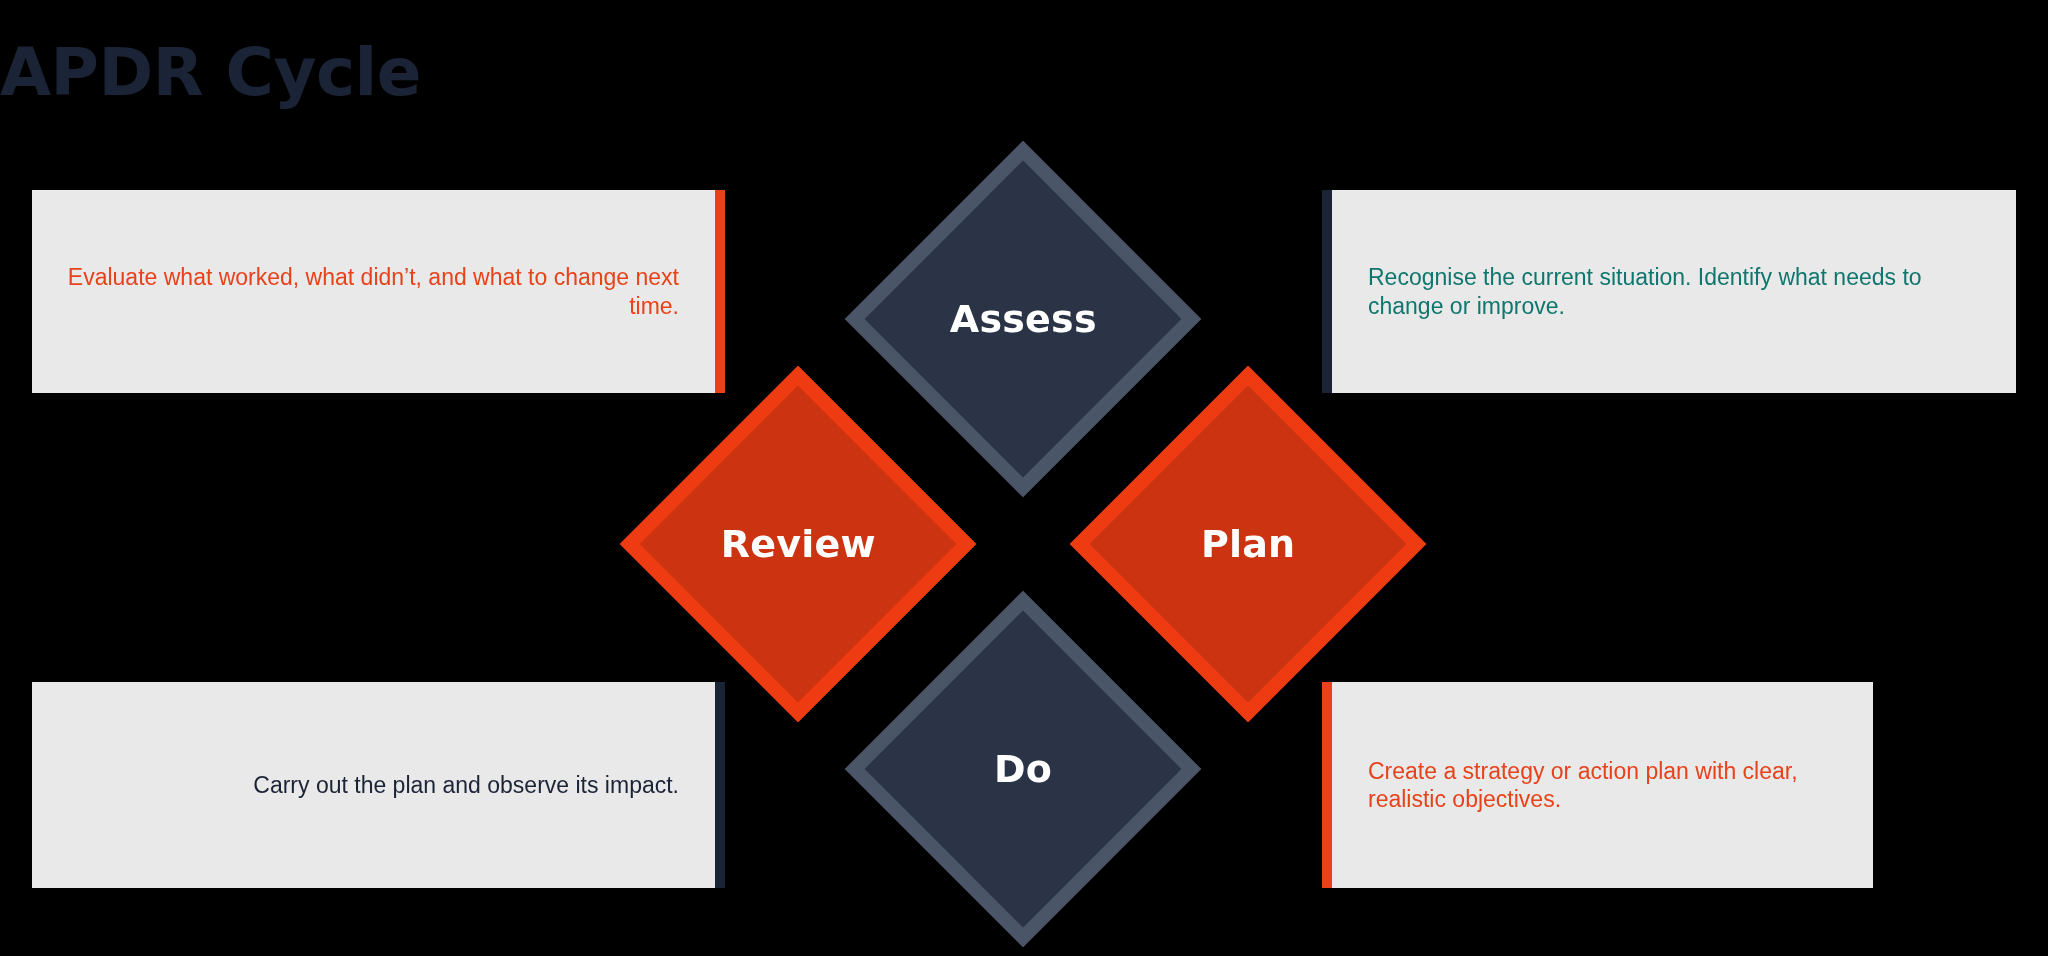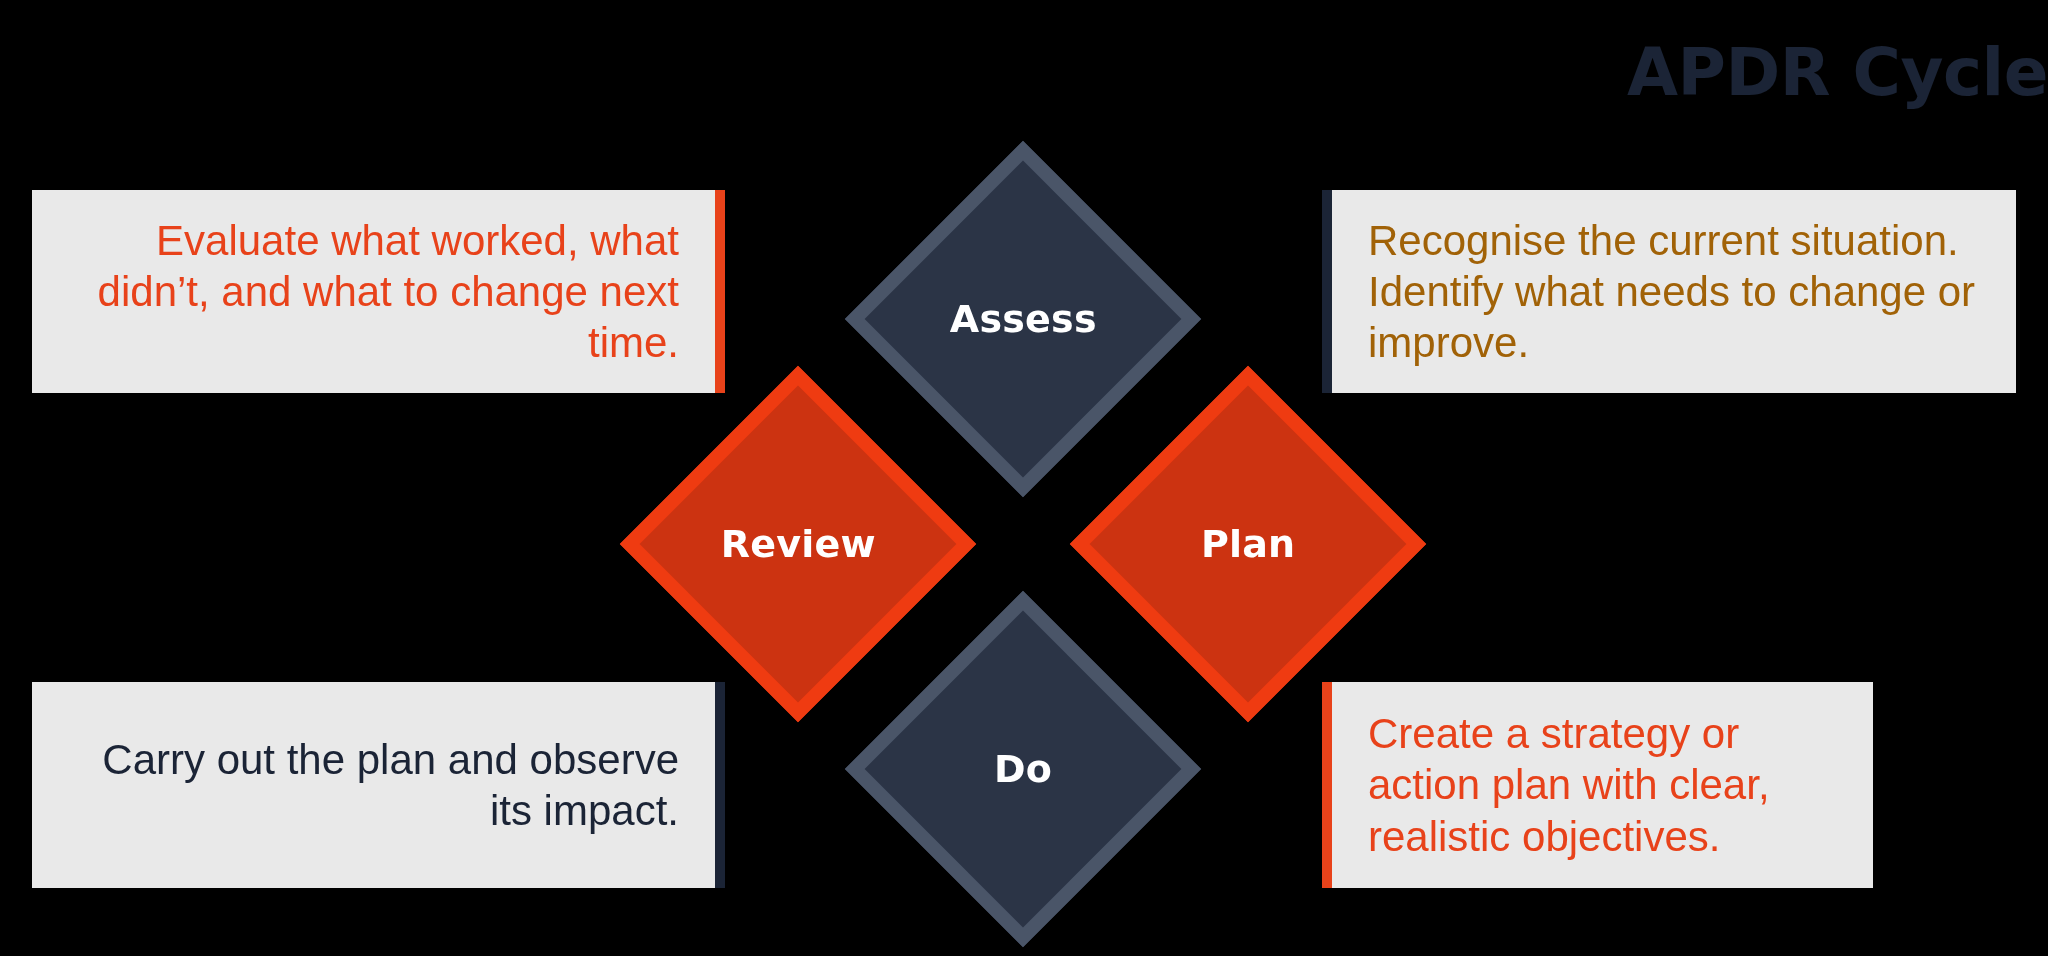--- a/index.html
+++ b/index.html
@@ -15,39 +15,39 @@
     font-family: "Liberation Sans", sans-serif;
     -webkit-font-smoothing: antialiased;
   }
 
   
   #page-title {
     position: absolute;
     left: 0;
     top: 34px;
     width: 2048px;
-    text-align: right;
+    text-align: left;
     font-size: 66px;
     font-weight: 800;
     letter-spacing: -0.5px;
     color: #1b2436;
     font-family: "DejaVu Sans", sans-serif;
     white-space: nowrap;
   }
 
   
   .callout {
     position: absolute;
     background: #e9e9e9;
     box-sizing: border-box;
     display: flex;
     align-items: center;
   }
   .callout .copy {
-    font-size: 42px;
+    font-size: 23px;
     line-height: 1.22;
     font-weight: 400;
     font-family: "Liberation Sans", sans-serif;
     width: 100%;
   }
 
   
   .accent {
     position: absolute;
     width: 10px;
@@ -63,21 +63,21 @@
   #callout-review {
     left: 32px;  top: 190px;  width: 693px; height: 203px;
     padding: 0 46px 0 34px;
   }
   #callout-review .copy { text-align: right; color: #e8421a; }
 
   #callout-assess {
     left: 1322px; top: 190px; width: 694px; height: 203px;
     padding: 0 34px 0 46px;
   }
-  #callout-assess .copy { text-align: left; color: #a16207; }
+  #callout-assess .copy { text-align: left; color: #0f766e; }
 
   #callout-do {
     left: 32px;  top: 682px; width: 693px; height: 206px;
     padding: 0 46px 0 34px;
   }
   #callout-do .copy { text-align: right; color: #1b2436; }
 
   #callout-plan {
     left: 1322px; top: 682px; width: 551px; height: 206px;
     padding: 0 34px 0 46px;

